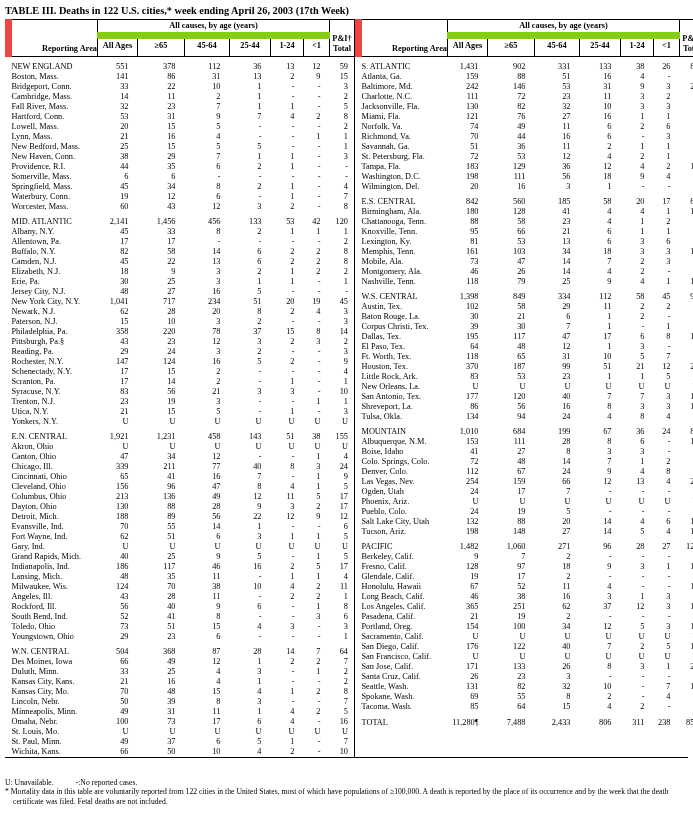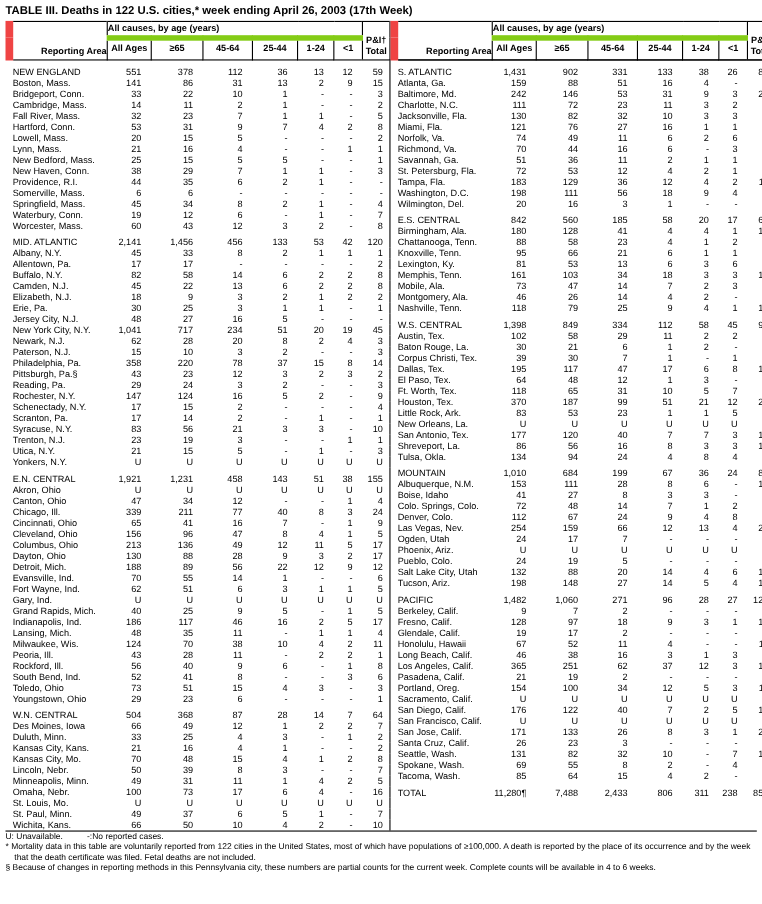--- a/index.html
+++ b/index.html
@@ -2,21 +2,21 @@
 <html><head>
 <meta charset="utf-8">
 <style>
   * { box-sizing: border-box; }
   html, body { margin: 0; padding: 0; background: #fff; }
   body {
     width: 693px; height: 822px; overflow: hidden;
     font-family: "Liberation Sans", "DejaVu Sans", sans-serif;
     color: #000;
   }
-  .page { padding: 3px 5px 0 5px; }
+  .page { padding: 3px 5px 0 5px; font-family: Liberation Serif, serif; }
   .title {
     font-size: 10.3px; font-weight: bold;
     margin: 2px 0 3px 0; white-space: nowrap;
   }
   .table-wrap {
     display: flex; align-items: flex-start;
     border-bottom: 1px solid #000;
   }
   table.half {
     border-collapse: collapse; table-layout: fixed;
@@ -35,37 +35,37 @@
   thead { border-top: 1px solid #000; }
   thead th {
     font-size: 8.3px; font-weight: bold; padding: 0;
     vertical-align: bottom; line-height: 9.5px;
   }
   th.th-ra {
     text-align: right; padding: 0 0 3px 3px;
     border-right: 1px solid #000; border-left: 7px solid #ef4444;
   }
   th.th-grp {
-    text-align: left; padding: 1px 0 1px 0;
-    border-bottom: 5px solid #84cc16; border-right: 1px solid #000;
+    text-align: center; padding: 1px 0 1px 0;
+    border-bottom: 7px solid #84cc16; border-right: 1px solid #000;
     vertical-align: middle;
   }
   th.th-pi { padding-bottom: 3px; border-right: 1px solid #000; }
   th.th-age { text-align: center; padding: 2px 1px 6px 1px; border-right: 1px solid #000; }
   thead tr.hdr-row2 th, th.th-ra, th.th-pi { border-bottom: 1px solid #000; }
   tbody td {
     font-size: 8.3px; line-height: 10px; padding: 0;
     white-space: nowrap; overflow: hidden;
   }
   tbody td.area { text-align: left; padding-left: 3px; }
   tbody td.num { text-align: right; padding-right: 9px; }
   tbody td.num:last-child { padding-right: 6px; }
   tbody tr.region-row td { padding-top: 5px; }
   tbody tr.total-row td { padding-top: 6px; }
-  .footnotes { margin-top: 0; font-size: 7.7px; line-height: 9.4px; }
+  .footnotes { margin-top: 20px; font-size: 7.7px; line-height: 9.4px; }
   .legend-line span.gap { margin-left: 22px; }
   .fn { padding-left: 8px; text-indent: -8px; }
   .fn .fn-marker { display: inline-block; text-indent: 0; }
 </style>
 </head>
 <body>
 
 <div class="page">
   <div class="title">TABLE III. Deaths in 122 U.S. cities,* week ending April 26, 2003 (17th Week)</div>
 
@@ -615,21 +615,21 @@
             <td class="area">Milwaukee, Wis.</td>
             <td class="num">124</td>
             <td class="num">70</td>
             <td class="num">38</td>
             <td class="num">10</td>
             <td class="num">4</td>
             <td class="num">2</td>
             <td class="num">11</td>
           </tr>
           <tr class="city-row">
-            <td class="area">Peoria, Ill.</td>
+            <td class="area">Angeles, Ill.</td>
             <td class="num">43</td>
             <td class="num">28</td>
             <td class="num">11</td>
             <td class="num">-</td>
             <td class="num">2</td>
             <td class="num">2</td>
             <td class="num">1</td>
           </tr>
           <tr class="city-row">
             <td class="area">Rockford, Ill.</td>
@@ -1458,16 +1458,15 @@
     </table>
 
   </div>
 
   <div class="footnotes">
     <div class="legend-line">
       <span>U: Unavailable.</span><span class="gap">-:No reported cases.</span>
     </div>
     <div id="fn-list">
         <div class="fn"><span class="fn-marker">*</span><span> Mortality data in this table are voluntarily reported from 122 cities in the United States, most of which have populations of ≥100,000. A death is reported by the place of its occurrence and by the week that the death certificate was filed. Fetal deaths are not included.</span></div>
-        <div class="fn"><span class="fn-marker">§</span><span> Because of changes in reporting methods in this Pennsylvania city, these numbers are partial counts for the current week. Complete counts will be available in 4 to 6 weeks.</span></div>
       </div>
   </div>
 </div>
 
 </body></html>

